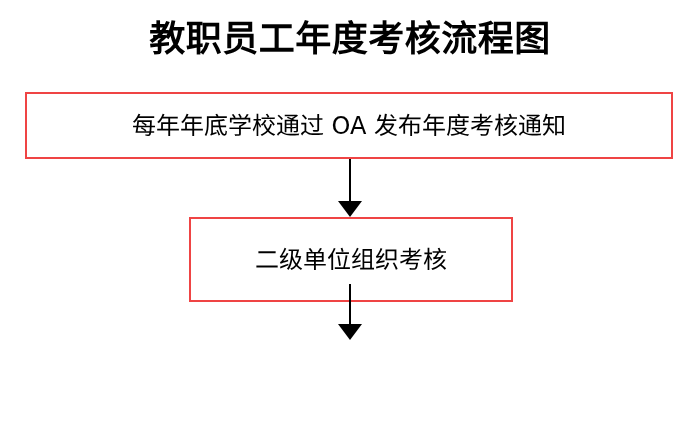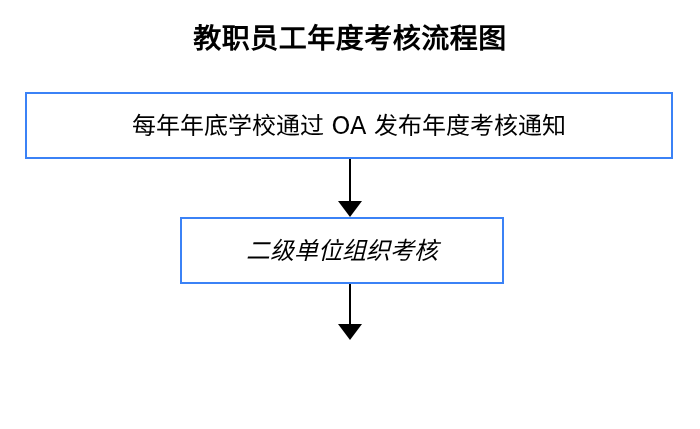--- a/index.html
+++ b/index.html
@@ -22,33 +22,33 @@
     overflow: hidden;
   }
 
   
   .chart-title {
     position: absolute;
     left: 0;
     top: 22px;
     width: 700px;
     text-align: center;
-    font-size: 28px;
+    font-size: 36px;
     font-weight: bold;
     line-height: 34px;
     letter-spacing: 0.5px;
     color: #000000;
     white-space: nowrap;
   }
 
   
   .node-box {
     position: absolute;
     box-sizing: border-box;
-    border: 2px solid #3b82f6;
+    border: 2px solid #ef4444;
     background: #ffffff;
     display: flex;
     align-items: center;
     justify-content: center;
   }
 
   .node-label {
     font-size: 24px;
     font-weight: normal;
     line-height: 30px;
@@ -58,25 +58,24 @@
   }
 
   #node-notice {
     left: 25px;
     top: 92px;
     width: 648px;
     height: 67px;
   }
 
   #node-organize {
-    left: 180px;
+    left: 189px;
     top: 217px;
     width: 324px;
-    height: 67px;
-    font-style: italic;
+    height: 85px;
   }
 
   #node-record {
     left: 68px;
     top: 340px;
     width: 563px;
     height: 66px;
   }
 
   

